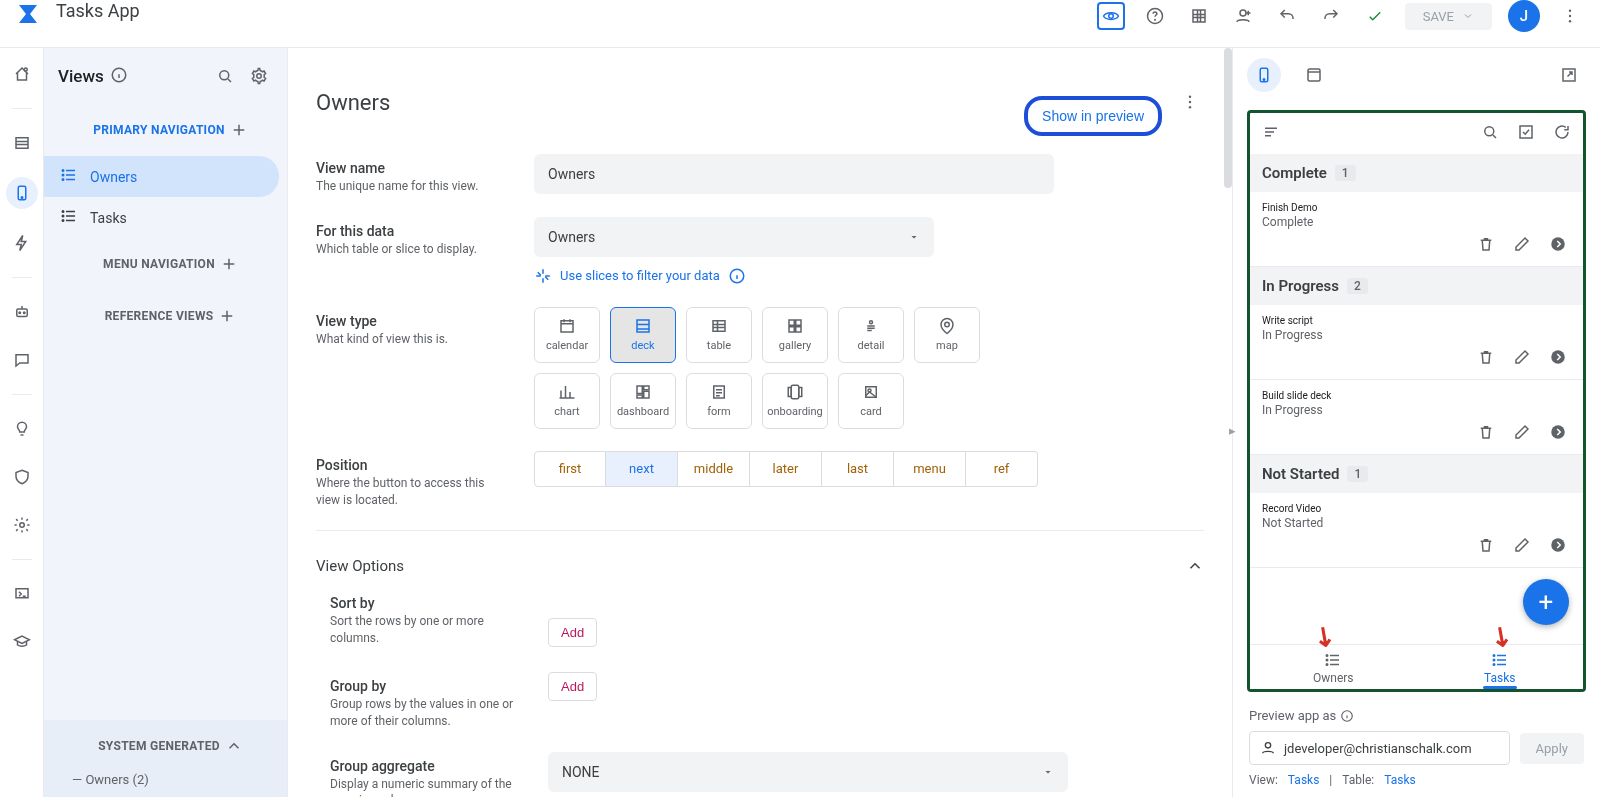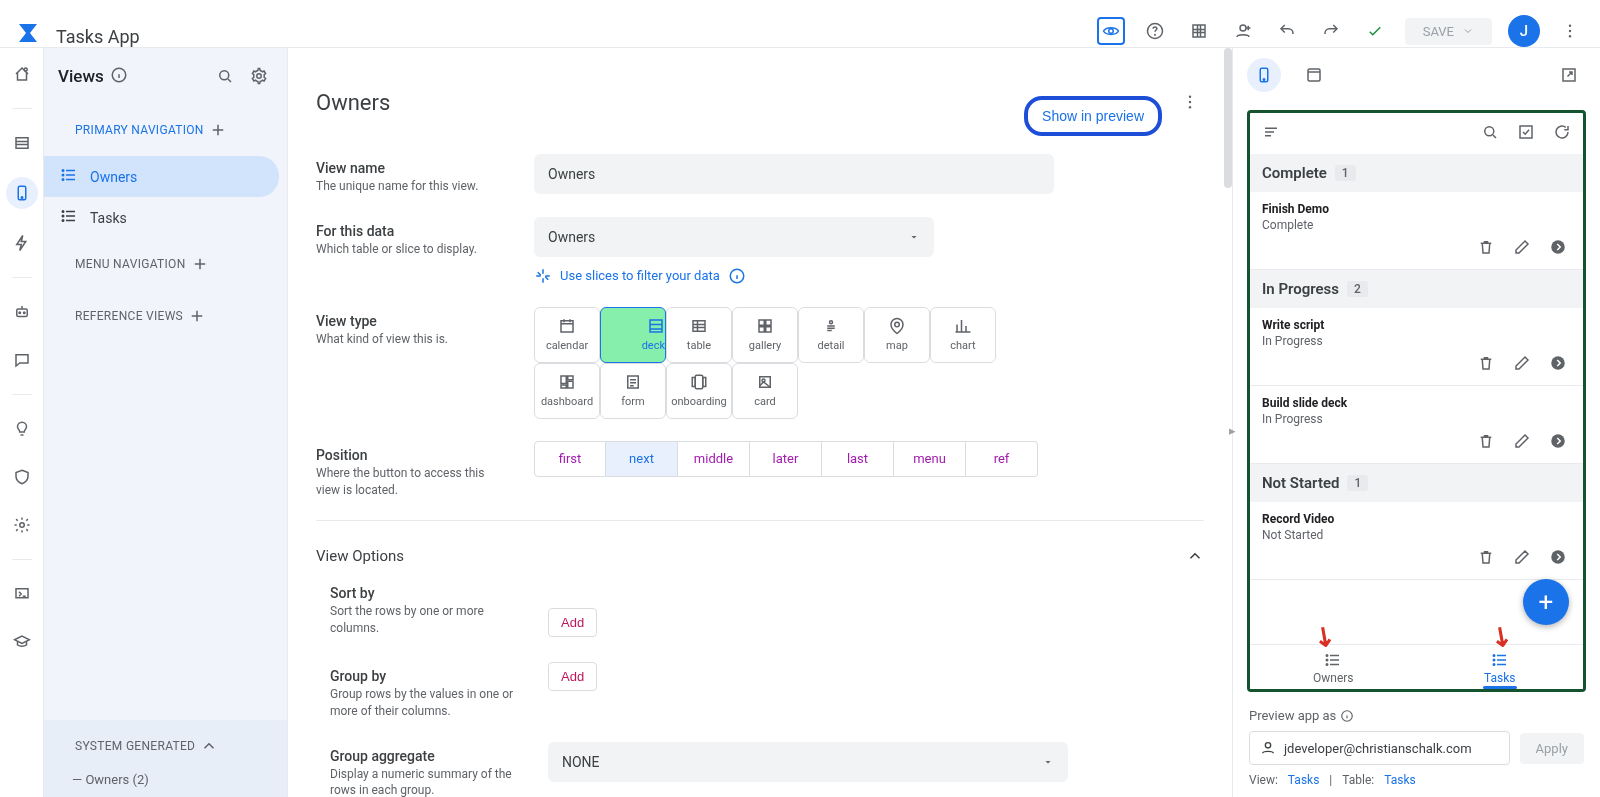--- a/index.html
+++ b/index.html
@@ -1,38 +1,38 @@
 <!DOCTYPE html>
 <html><head>
 <meta charset="utf-8">
 <style>
   * { box-sizing: border-box; margin: 0; padding: 0; }
   body { font-family: "Google Sans", Roboto, Arial, sans-serif; font-size: 13px; color: #202124; background: #fff; overflow: hidden; width: 1600px; height: 797px; }
-  .topbar { height: 48px; display: flex; align-items: flex-end; border-bottom: 1px solid #e8eaed; padding: 0 8px; }
+  .topbar { height: 48px; display: flex; align-items: flex-start; border-bottom: 1px solid #e8eaed; padding: 0 8px; }
   .logo-icon { width: 28px; height: 28px; display:flex; align-items:center; justify-content:center; margin: 0 14px 0 6px; }
   .app-title { font-size: 18px; font-weight: 400; color: #3c4043; }
   .topbar-spacer { flex: 1; }
   .topbar-actions { display: flex; align-items: center; gap: 16px; padding-right: 8px; }
   .icon-btn { width: 28px; height: 28px; display:flex; align-items:center; justify-content:center; color:#5f6368; cursor:pointer; border-radius:4px; }
   .icon-btn.square-blue { border:2px solid #1a73e8; color:#1a73e8; border-radius:4px; }
   .icon-green { color:#1e8e3e; }
   .save-btn { font-size:13px; color:#9aa0a6; background:#f1f3f4; padding:6px 18px; border-radius:4px; display:flex; align-items:center; gap:8px; }
   .avatar { width:32px; height:32px; border-radius:50%; background:#1a73e8; color:#fff; display:flex; align-items:center; justify-content:center; font-weight:500; font-size:15px; }
 
   .body-row { display:flex; height:calc(797px - 48px); }
   .rail { width:44px; border-right:1px solid #e8eaed; display:flex; flex-direction:column; align-items:center; padding-top:12px; gap:20px; color:#5f6368; }
   .rail .icon-btn.active { background:#e8f0fe; color:#1a73e8; border-radius:50%; padding:6px; width:32px; height:32px; }
   .rail hr { width:20px; border:none; border-top:1px solid #e8eaed; margin:0; }
 
   .views-panel { width:244px; background:#f1f5fb; border-right:1px solid #e8eaed; display:flex; flex-direction:column; }
   .panel-head { display:flex; align-items:center; padding:14px 14px 14px 14px; gap:6px; }
   .panel-head h2 { font-size:17px; font-weight:500; color:#202124; }
   .info-icon { color:#5f6368; }
   .panel-head .spacer { flex:1; }
-  .section-row { display:flex; align-items:center; justify-content:flex-start; padding:12px 16px; font-size:12px; font-weight:400; color:#5f6368; letter-spacing:0.3px;margin-left:15px; }
+  .section-row { display:flex; align-items:center; justify-content:center; padding:12px 16px; font-size:12px; font-weight:700; color:#5f6368; letter-spacing:0.3px;margin-left:15px; }
   .section-row.primary { color:#1a73e8; }
   .nav-item { display:flex; align-items:center; gap:12px; padding:10px 16px; font-size:14px; color:#3c4043; cursor:pointer; border-radius:0 20px 20px 0; margin-right:8px; }
   .nav-item.active { background:#d2e3fc; color:#1a73e8; }
   .nav-icon { width:18px; color:inherit; }
   .sys-gen { margin-top:auto; background:#e8eef8; }
 
   .editor { flex:1; display:flex; position:relative; }
   .editor-scroll { flex:1; overflow-y:auto; padding:20px 28px; }
   .editor-head { display:flex; align-items:center; justify-content:space-between; padding-bottom:18px; }
   .editor-head h1 { font-size:22px; font-weight:400; color:#3c4043; }
@@ -41,26 +41,26 @@
 
   .form-row { display:flex; gap:28px; margin-bottom:22px; }
   .form-label { width:190px; padding-top:6px; }
   .form-label .lbl { font-size:14px; font-weight:500; color:#3c4043; margin-bottom:2px; }
   .form-label .desc { font-size:12px; color:#5f6368; line-height:1.4; }
   .form-ctrl { flex:1; max-width:520px; }
   .text-input, .select-input { width:100%; background:#f1f3f4; border:none; border-radius:6px; padding:12px 14px; font-size:14px; color:#3c4043; display:flex; align-items:center; justify-content:space-between; }
   .helper-link { display:flex; align-items:center; gap:8px; margin-top:10px; color:#1a73e8; font-size:13px; }
   .select-narrow { max-width:400px; }
 
-  .type-grid { display:flex; flex-wrap:wrap; }
+  .type-grid { display:flex; flex-wrap:wrap; gap:10px; }
   .type-card { width:66px; height:56px; border:1px solid #dadce0; border-radius:6px; display:flex; flex-direction:column; align-items:center; justify-content:center; gap:4px; font-size:11px; color:#5f6368; cursor:pointer; }
-  .type-card.active { border-color:#1a73e8; color:#1a73e8; background:#86efac;align-items:flex-end; }
+  .type-card.active { border-color:#1a73e8; color:#1a73e8; background:#e5e5e5; }
 
   .pos-grid { display:flex; }
-  .pos-btn { flex:0 0 72px; height:36px; border:1px solid #dadce0; border-left:none; display:flex; align-items:center; justify-content:center; font-size:13px; color:#a21caf; cursor:pointer; }
+  .pos-btn { flex:0 0 72px; height:36px; border:1px solid #dadce0; border-left:none; display:flex; align-items:center; justify-content:center; font-size:13px; color:#a16207; cursor:pointer; }
   .pos-btn:first-child { border-left:1px solid #dadce0; border-radius:4px 0 0 4px; }
   .pos-btn:last-child { border-radius:0 4px 4px 0; }
   .pos-btn.active { background:#e8f0fe; color:#1a73e8; }
 
   hr.divider { border:none; border-top:1px solid #e8eaed; margin:20px 0; }
   .section-toggle { display:flex; align-items:center; justify-content:space-between; font-size:15px; color:#3c4043; padding:6px 0 14px; }
   .add-btn { color:#be185d; font-size:13px; border:1px solid #dadce0; padding:6px 12px; border-radius:4px; background:#fff; cursor:pointer; width:fit-content; }
   .scroll-thumb { position:absolute; right:0; top:0; width:8px; height:140px; background:#dadce0; border-radius:4px; }
   .expand-handle { position:absolute; left:-4px; top:50%; color:#9aa0a6; }
 
@@ -70,21 +70,21 @@
   .preview-tab { width:34px; height:34px; display:flex; align-items:center; justify-content:center; border-radius:50%; color:#5f6368; cursor:pointer; }
   .preview-tab.active { background:#e8f0fe; color:#1a73e8; }
   .preview-tabs .spacer { flex:1; }
 
   .phone-frame { margin:8px 14px 10px; border:3px solid #14532d; border-radius:4px; height:582px; display:flex; flex-direction:column; overflow:hidden; position:relative; }
   .phone-top { display:flex; align-items:center; justify-content:space-between; padding:10px 12px; color:#5f6368; }
   .phone-top-right { display:flex; gap:18px; }
   .group-hdr { background:#f1f3f4; padding:10px 12px; font-size:15px; font-weight:600; color:#3c4043; display:flex; align-items:center; gap:8px; }
   .count-chip { background:#e8eaed; font-size:12px; font-weight:500; padding:1px 7px; border-radius:3px; color:#5f6368; }
   .task-row { padding:10px 12px 6px; border-bottom:1px solid #e8eaed; }
-  .task-title { font-size:12px; font-weight:700; color:#202124; }
+  .task-title { font-size:10px; font-weight:400; color:#202124; }
   .task-status { font-size:12px; color:#5f6368; margin-top:2px; }
   .task-actions { display:flex; justify-content:flex-end; gap:18px; color:#5f6368; padding:6px 4px 4px; }
   .fab { position:absolute; right:14px; bottom:64px; width:46px; height:46px; border-radius:50%; background:#1a73e8; color:#fff; display:flex; align-items:center; justify-content:center; font-size:26px; box-shadow:0 2px 6px rgba(0,0,0,0.3); }
   .phone-bottom { margin-top:auto; display:flex; border-top:1px solid #e8eaed; background:#fff; position:relative; }
   .phone-nav { flex:1; display:flex; flex-direction:column; align-items:center; gap:2px; padding:6px 0 4px; font-size:12px; color:#5f6368; cursor:pointer; position:relative; }
   .phone-nav.active { color:#1a73e8; }
   .phone-nav.active::after { content:""; position:absolute; bottom:0; width:34px; height:3px; background:#1a73e8; border-radius:2px; }
   .red-arrow { position:absolute; color:#d93025; font-size:26px; font-weight:bold; pointer-events:none; }
 
   .preview-footer { padding:6px 16px 10px; font-size:13px; color:#5f6368; }

